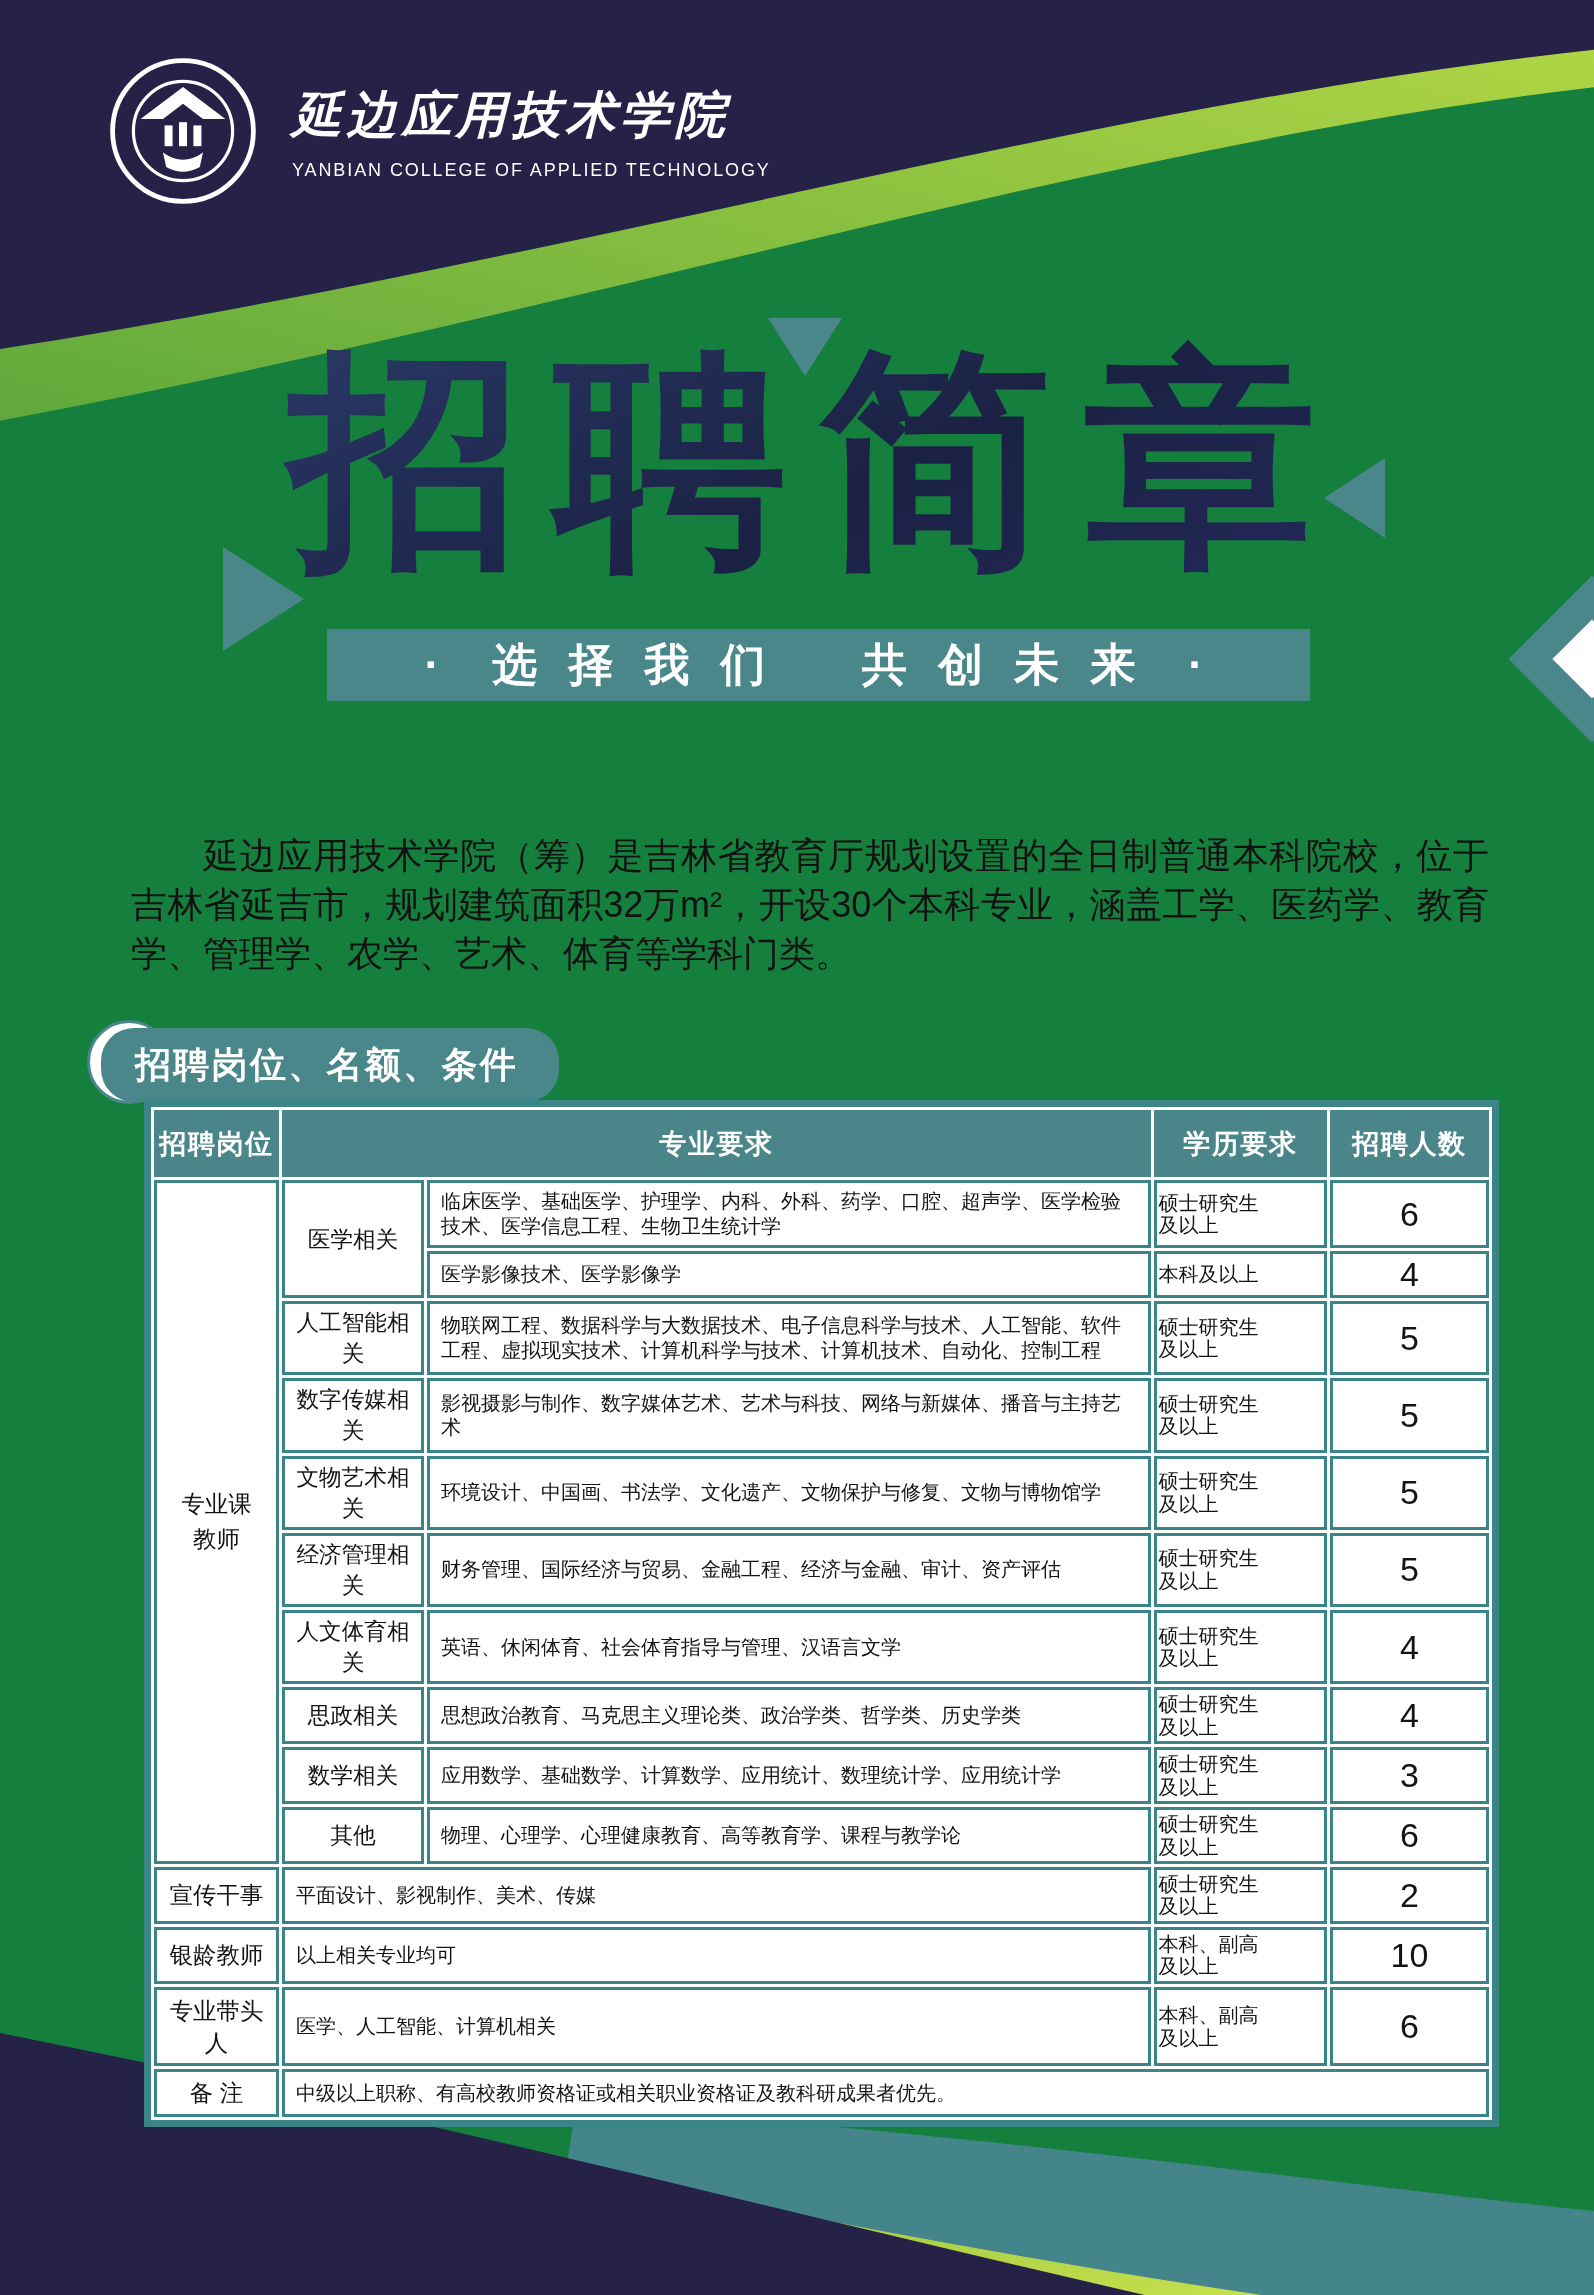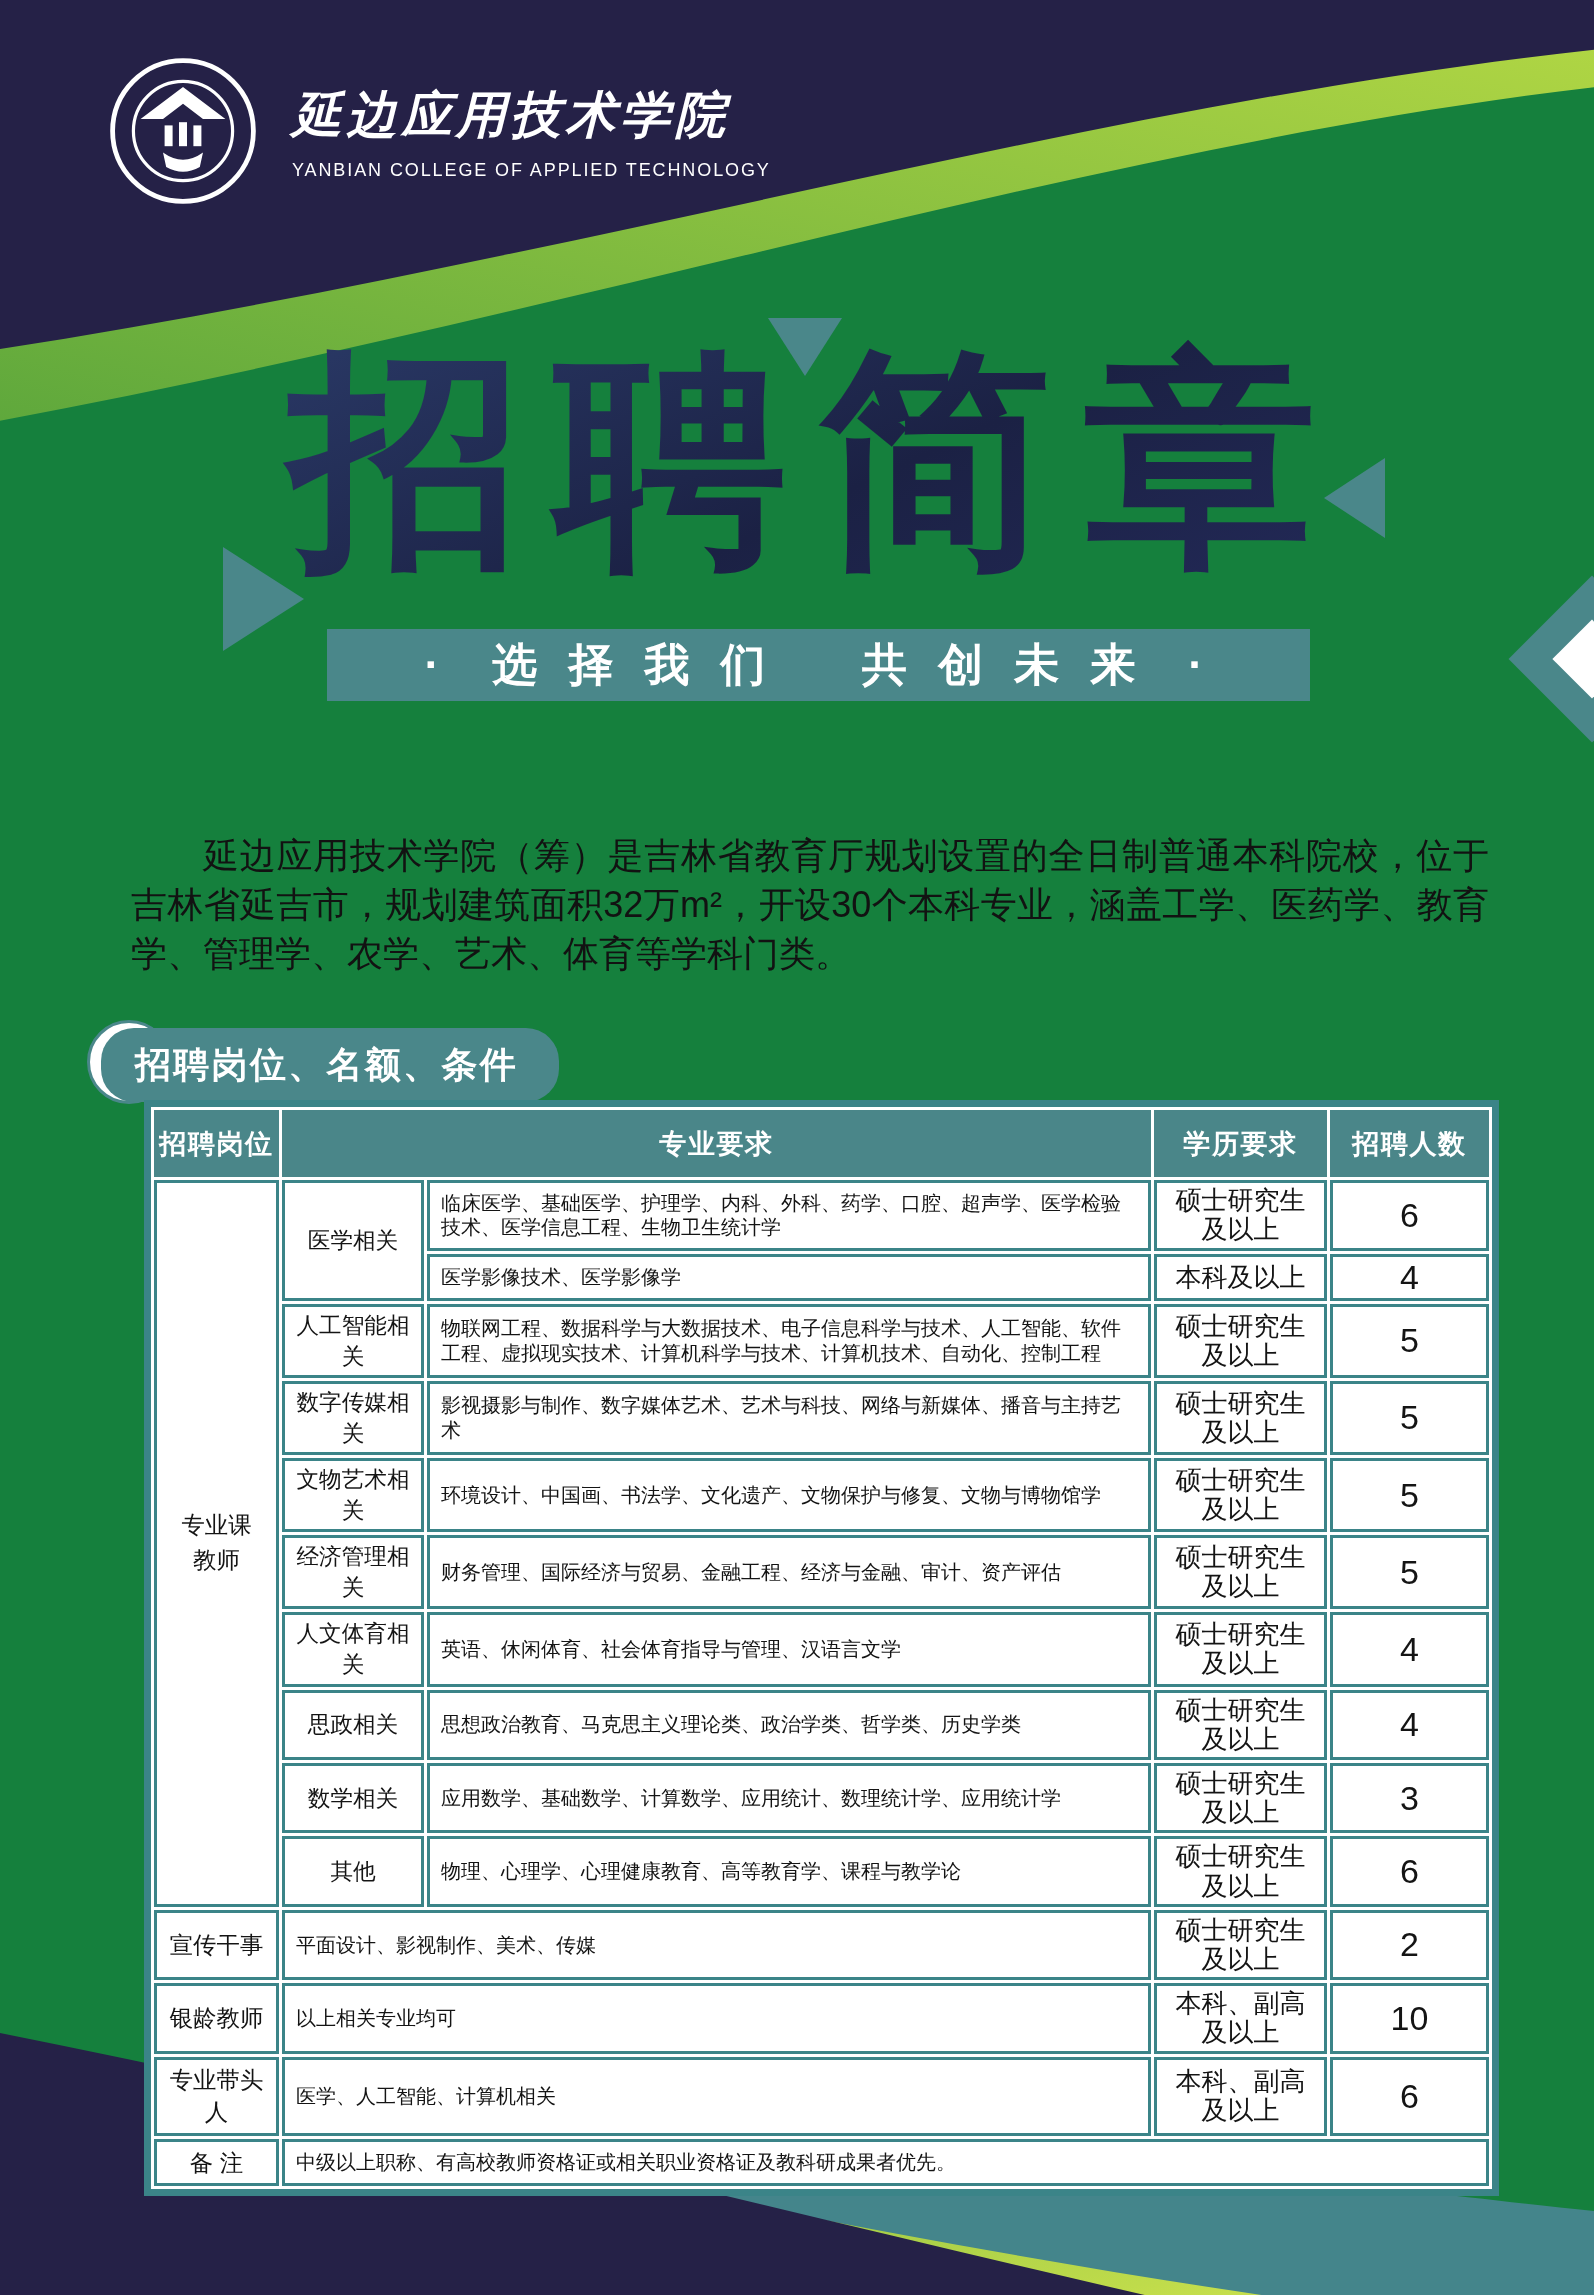--- a/index.html
+++ b/index.html
@@ -49,21 +49,21 @@
 
   
   .jobs-table-wrap{position:absolute;left:144px;top:1100px;width:1355px;z-index:2;}
   table.jobs{width:100%;table-layout:fixed;border-collapse:separate;border-spacing:3.1px;background:#fff;border:7px solid #3B8488;}
   table.jobs th{background:#4A8689;color:#fff;font-size:27px;font-weight:700;padding:15.6px 3.1px;letter-spacing:1.6px;}
   table.jobs td{border:3.1px solid #3B8488;background:#fff;color:#141414;vertical-align:middle;}
   td.pos{font-size:23.4px;text-align:center;padding:4.7px 1.6px;font-weight:500;}
   td.cat{font-size:22.6px;text-align:center;padding:3.1px 1.6px;font-weight:500;margin-left:18px;}
   td.majors{font-size:20px;padding:6.2px 11px;line-height:1.24;text-align:left;font-weight:500;}
   td.majors.center{text-align:left;}
-  td.degree{font-size:26px;text-align:center;line-height:1.12;padding:3.1px 1.6px;font-weight:500;font-family:Liberation Serif, serif;}
+  td.degree{font-size:20px;text-align:left;line-height:1.12;padding:3.1px 1.6px;font-weight:500;font-family:Liberation Serif, serif;}
   td.count{font-size:34px;text-align:center;font-weight:400;}
   .group-line{display:block;font-size:23.4px;line-height:1.5;text-align:center;}
 </style>
 </head>
 <body>
 
 <div class="poster">
 
   <svg class="top-swoosh" width="1594" height="483" viewBox="0 0 2047 620" preserveAspectRatio="none">
     <defs>

